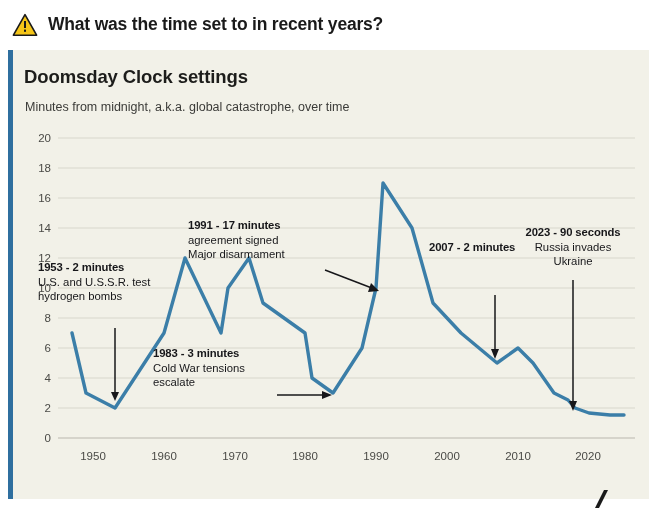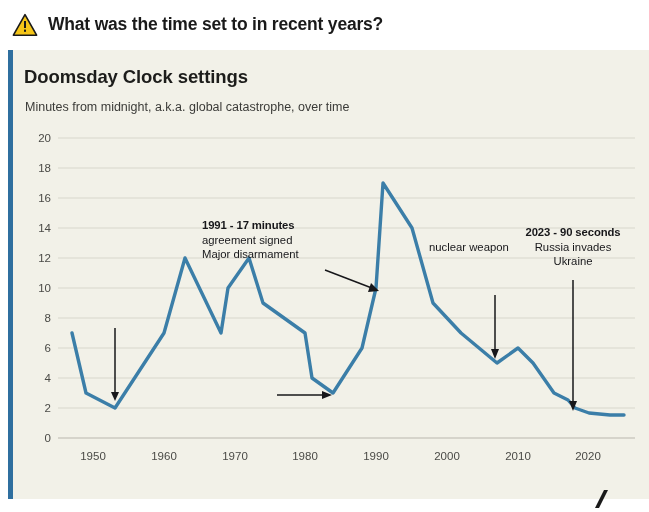--- a/index.html
+++ b/index.html
@@ -208,37 +208,47 @@
           <path d="M544,271 L548,281 L552,271" fill="#17171a" stroke="none"></path>
 
           <path d="M470,165 L470,226"></path>
           <path d="M466,219 L470,229 L474,219" fill="#17171a" stroke="none"></path>
 
           <path d="M252,265 L304,265"></path>
           <path d="M297,261 L307,265 L297,269" fill="#17171a" stroke="none"></path>
         </g>
       </svg>
 
-
-      <div class="annot" style="left:177px; top:88px;">
+      <div class="annot" style="left:13px; top:130px;">
+        <b>1953 - 2 minutes</b>
+        <span class="body">U.S. and U.S.S.R. test</span>
+        <span class="body">hydrogen bombs</span>
+      </div>
+
+      <div class="annot" style="left:163px; top:88px;">
         <b>1991 - 17 minutes</b>
         <span class="body">agreement signed</span>
         <span class="body">Major disarmament</span>
       </div>
 
       <div class="annot center" style="left:458px; top:95px; width:180px;">
         <b>2023 - 90 seconds</b>
         <span class="body">Russia invades</span>
         <span class="body">Ukraine</span>
       </div>
 
       <div class="annot" style="left:404px; top:110px;">
-        <span class="body">nuclear weapon</span>
-      </div>
-
+        <b>2007 - 2 minutes</b>
+      </div>
+
+      <div class="annot" style="left:128px; top:216px;">
+        <b>1983 - 3 minutes</b>
+        <span class="body">Cold War tensions</span>
+        <span class="body">escalate</span>
+      </div>
     </div>
   </div>
 
   <svg id="corner-mark" viewBox="0 0 22 22">
     <path d="M16 2 L20 2 L11 20 L7 20 Z" fill="#1a1a1a"></path>
   </svg>
 
 </div>
 
 </body></html>

